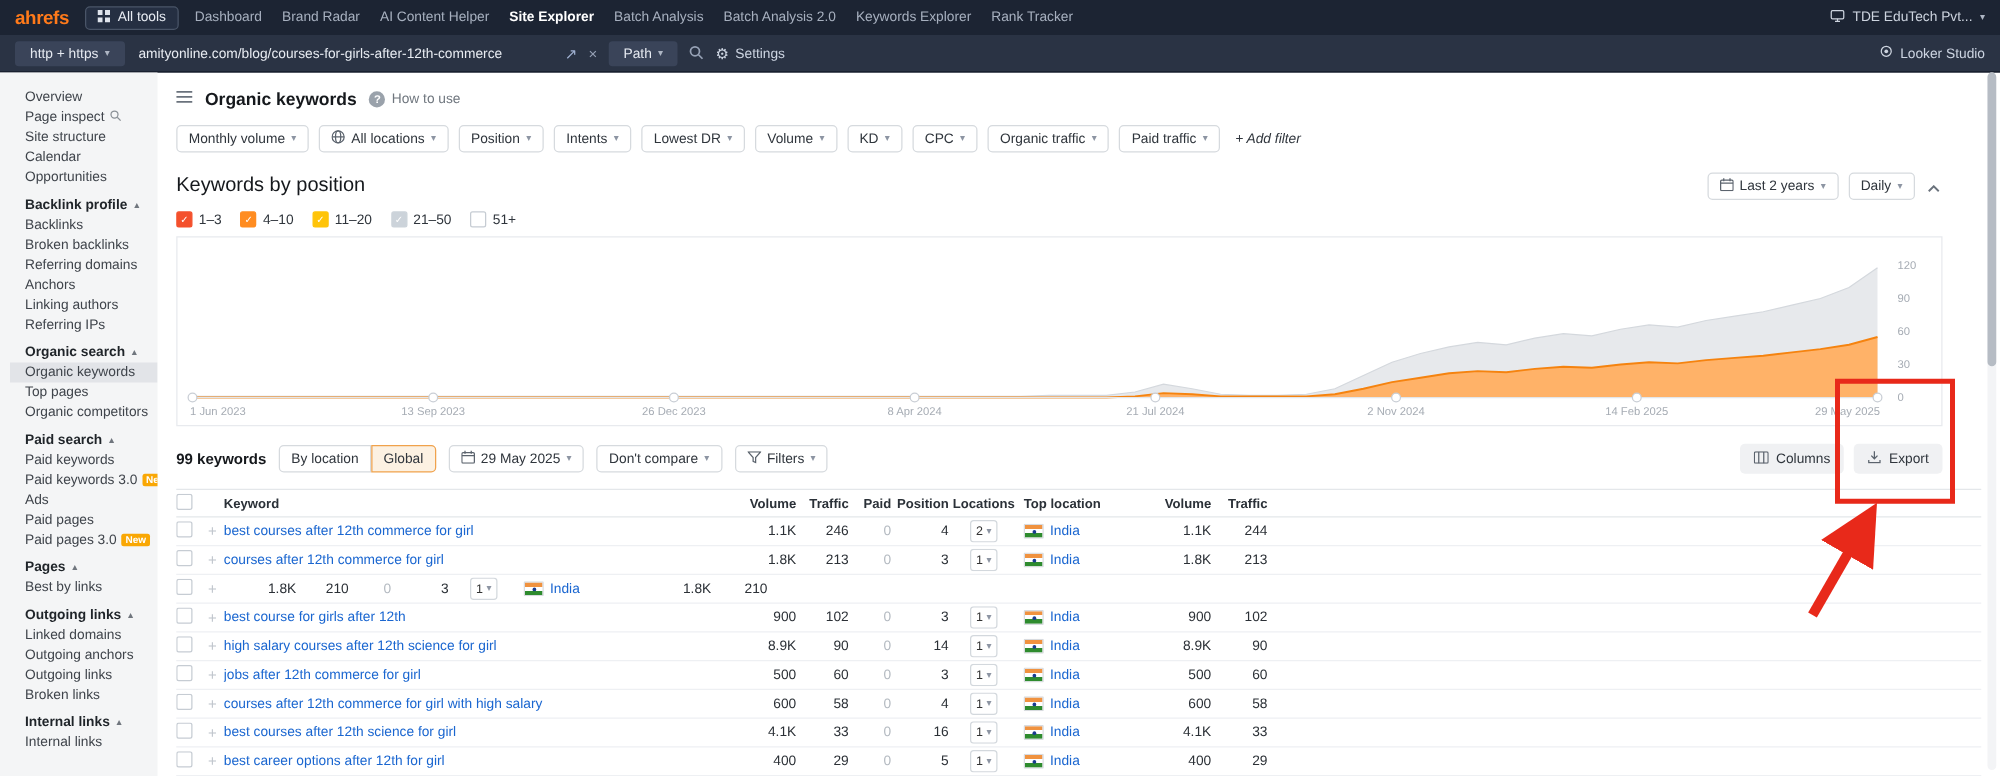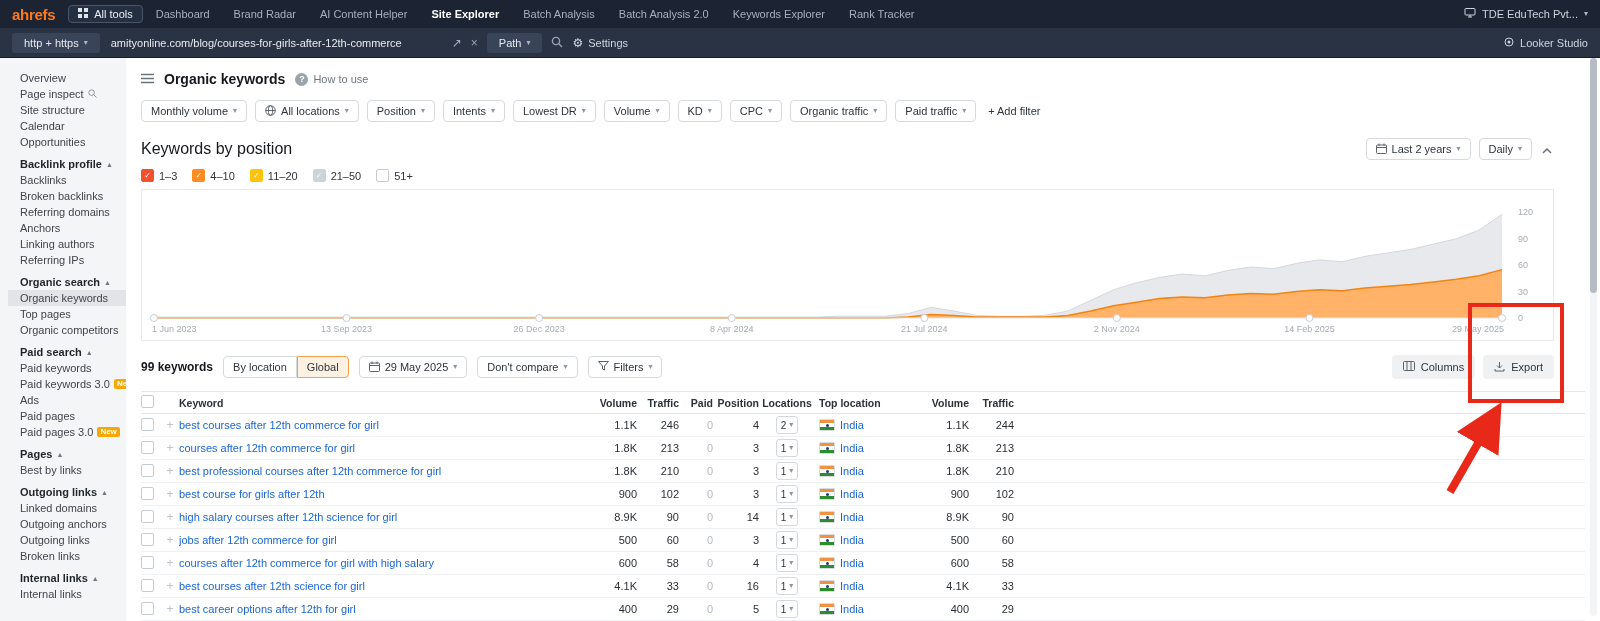--- a/index.html
+++ b/index.html
@@ -4,21 +4,21 @@
 <style>
   html,body{margin:0;padding:0;}
   body{font-family:"Liberation Sans",sans-serif;background:#fff;}
   .app{position:relative;width:1600px;height:621px;overflow:hidden;background:#fff;}
 
   
   .navbar{height:28px;background:#1c2433;display:flex;align-items:center;padding:0 12px;gap:13px;}
   .logo{color:#ff7a1a;font-weight:800;font-size:15px;letter-spacing:-0.3px;cursor:pointer;}
   .all-tools{display:flex;align-items:center;gap:6px;border:1px solid #4a5568;border-radius:4px;
     padding:2px 9px;color:#e8ecf3;font-size:11px;background:#252f42;cursor:pointer;white-space:nowrap;}
-  .nav-items{display:flex;align-items:center;gap:24px;}
+  .nav-items{display:flex;align-items:center;gap:16px;}
   .nav-item{color:#a7b0bf;font-size:11px;cursor:pointer;white-space:nowrap;}
   .nav-item.active{color:#ffffff;font-weight:700;}
   .nav-right{margin-left:auto;display:flex;align-items:center;gap:6px;color:#cdd4df;font-size:11px;cursor:pointer;}
   .caret{font-size:8px;color:#8d95a3;line-height:1;}
   .caret.light{color:#aeb6c4;}
 
   
   .searchbar{height:29px;background:#2a3344;display:flex;align-items:center;padding:0 12px;gap:9px;
     border-bottom:1px solid #151b28;font-size:11px;}
   .dark-btn{display:flex;align-items:center;gap:5px;background:#3a4459;border-radius:3px;height:20px;
@@ -44,21 +44,21 @@
   .page-head{display:flex;align-items:center;gap:10px;height:22px;}
   .page-title{font-size:14px;font-weight:700;color:#15181c;}
   .help{display:flex;align-items:center;gap:5px;color:#6f767e;font-size:11px;cursor:pointer;}
   .help-circle{width:13px;height:13px;border-radius:50%;background:#9aa2ab;color:#fff;font-size:9px;font-weight:700;
     display:inline-flex;align-items:center;justify-content:center;}
 
   
   .filters-row{display:flex;align-items:center;gap:8px;margin-top:10px;}
   .filter-btn{display:inline-flex;align-items:center;gap:5px;height:22px;border:1px solid #d6dade;border-radius:4px;
     background:#fff;padding:0 9px;font-size:11px;color:#2f353c;cursor:pointer;font-family:inherit;white-space:nowrap;}
-  .add-filter{border:none;background:transparent;font-size:11px;color:#2f353c;cursor:pointer;font-family:inherit;padding:0 4px;}
+  .add-filter{border:none;background:transparent;font-size:11px;color:#2f353c;cursor:pointer;font-family:inherit;padding:0 4px;font-style:italic;}
 
   
   .chart-head{display:flex;align-items:center;margin-top:16px;width:1413px;}
   .chart-title{font-size:16px;font-weight:400;color:#15181c;}
   .chart-controls{margin-left:auto;display:flex;align-items:center;gap:8px;}
   .icon-btn{background:transparent;border:none;cursor:pointer;padding:2px;display:flex;align-items:center;}
   .legend{display:flex;align-items:center;gap:15px;margin-top:9px;}
   .legend-item{display:inline-flex;align-items:center;gap:5px;font-size:11px;color:#2f353c;cursor:pointer;}
   .cb{width:11px;height:11px;border:1px solid #c6ccd3;border-radius:2px;background:#fff;display:inline-flex;
     align-items:center;justify-content:center;font-size:8px;color:#fff;line-height:1;flex:none;}
@@ -507,21 +507,20 @@
             <span class="cell" style="width:95px;padding-left:4px;display:inline-flex;align-items:center">
               <span class="flag"></span>
               <a class="tloc-link">India</a>
             </span>
             <span class="cell num" style="width:55px">1.8K</span>
             <span class="cell num" style="width:45px">213</span>
           </div>
           <div class="trow">
             <span class="cell" style="width:20px"><span class="cb"></span></span>
             <span class="cell plus" style="width:18px">+</span>
-            <span class="cell" style="width:400px"><a class="kw-link">best professional courses after 12th commerce for girl</a></span>
             <span class="cell num" style="width:58px">1.8K</span>
             <span class="cell num" style="width:42px">210</span>
             <span class="cell num paid-zero" style="width:34px">0</span>
             <span class="cell num" style="width:46px">3</span>
             <span class="cell" style="width:56px;text-align:center"><span class="loc-dd">1 <span class="caret">▾</span></span></span>
             <span class="cell" style="width:95px;padding-left:4px;display:inline-flex;align-items:center">
               <span class="flag"></span>
               <a class="tloc-link">India</a>
             </span>
             <span class="cell num" style="width:55px">1.8K</span>

